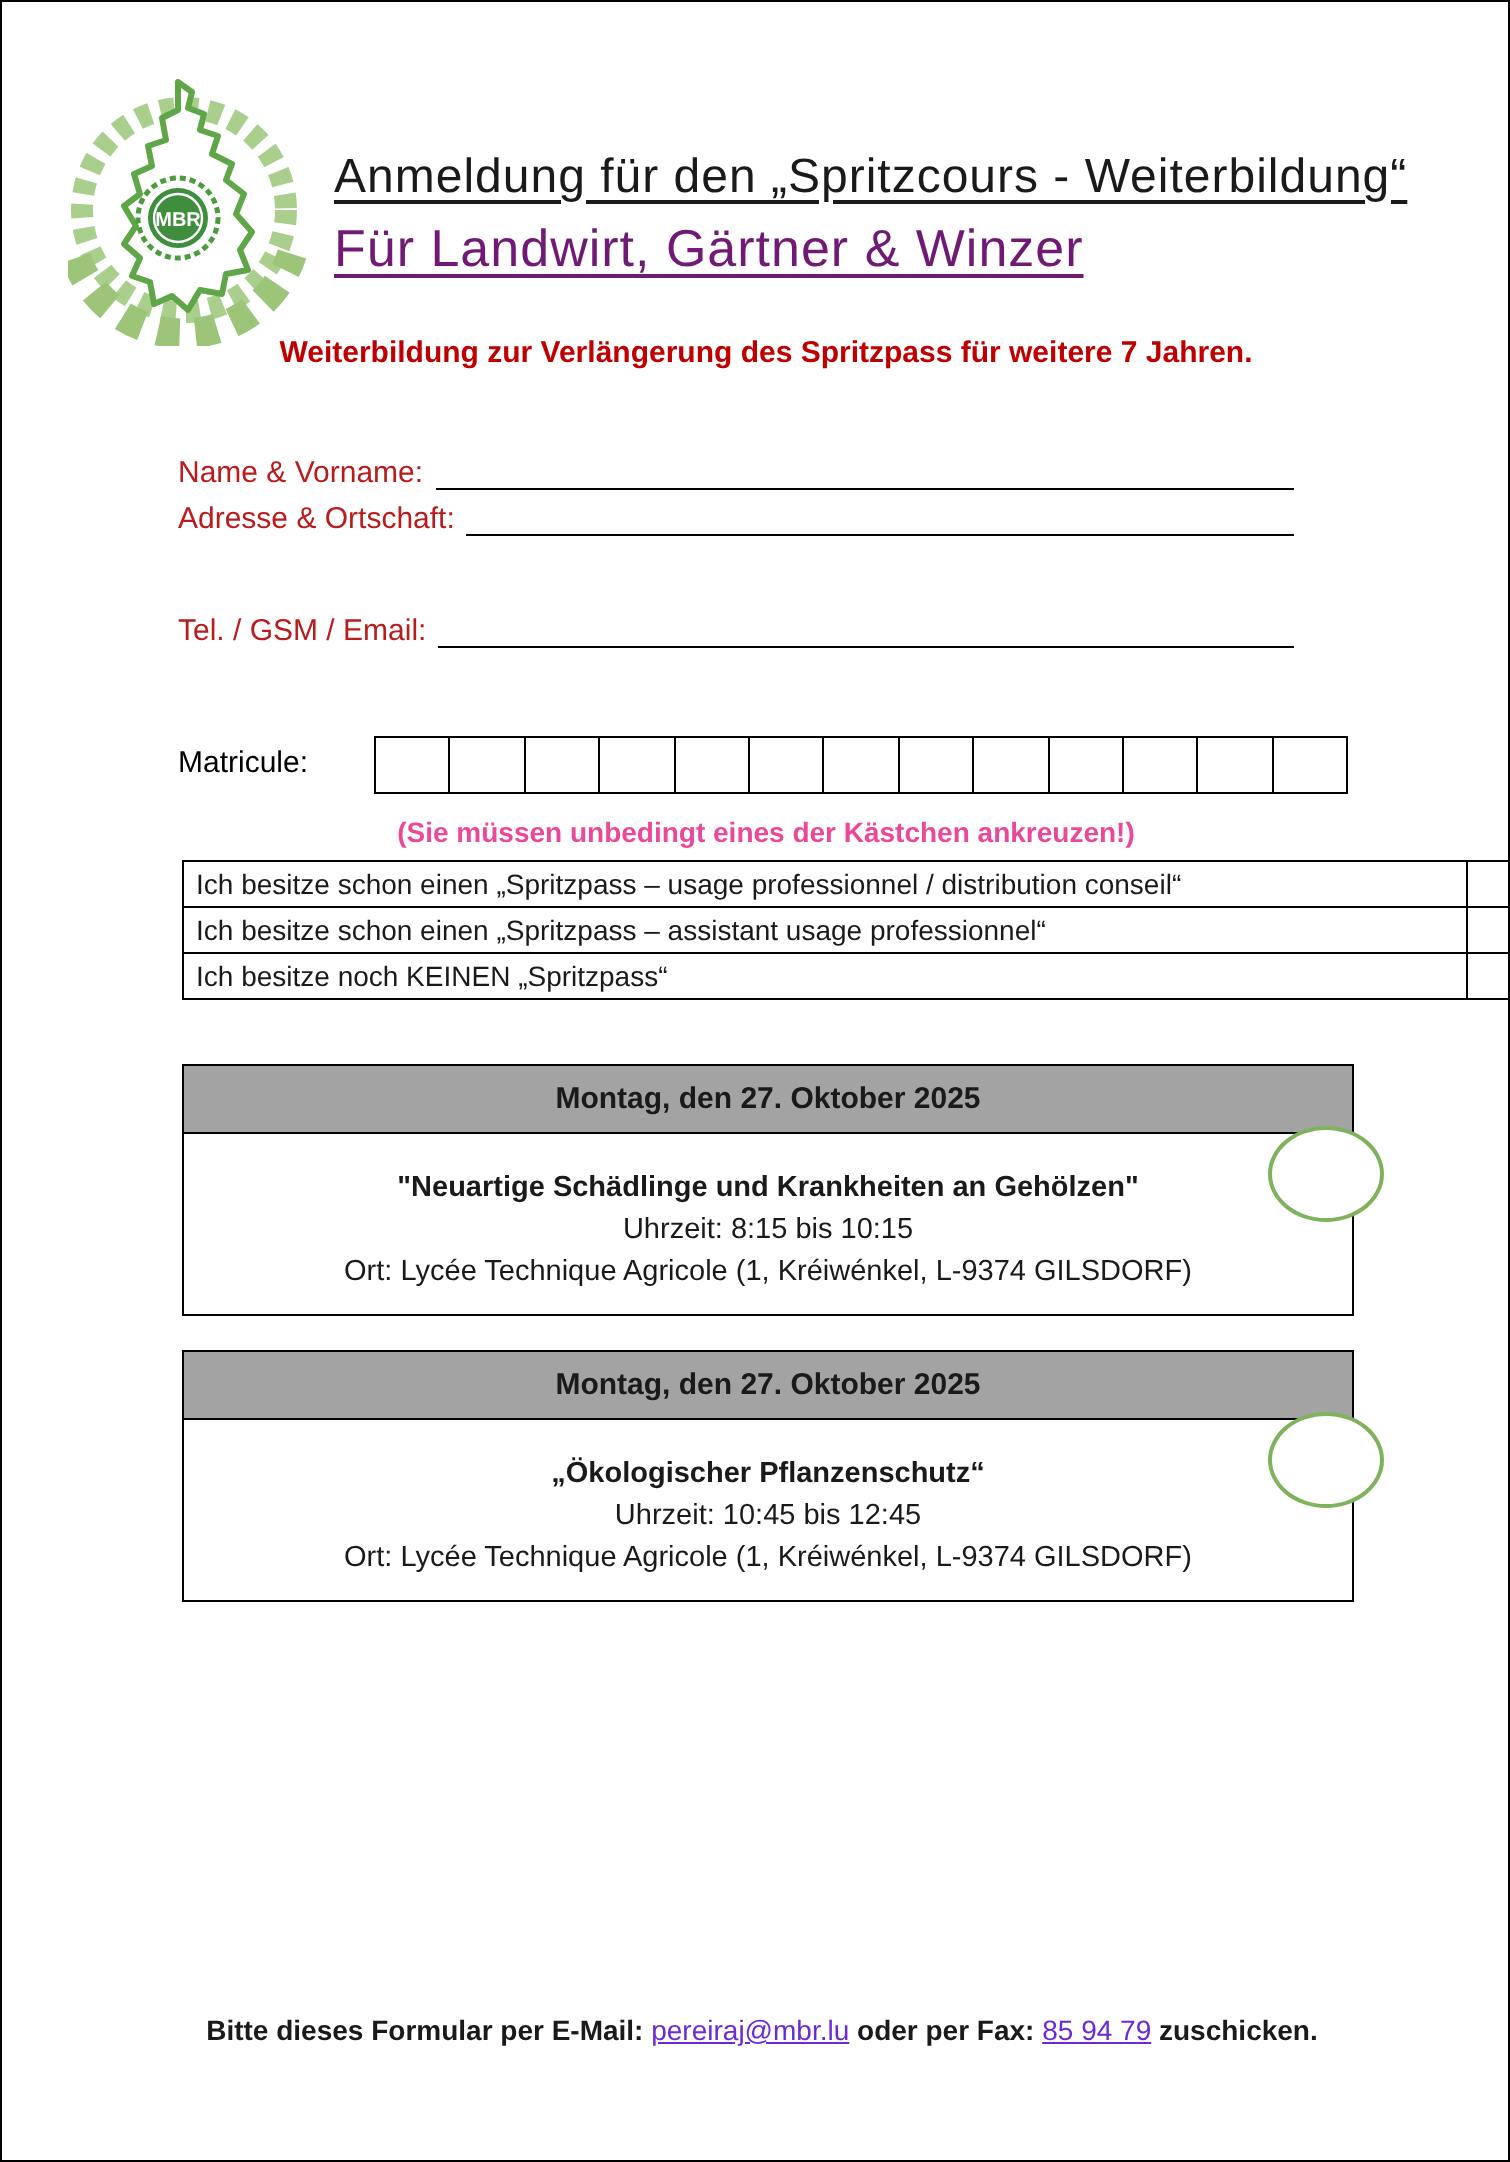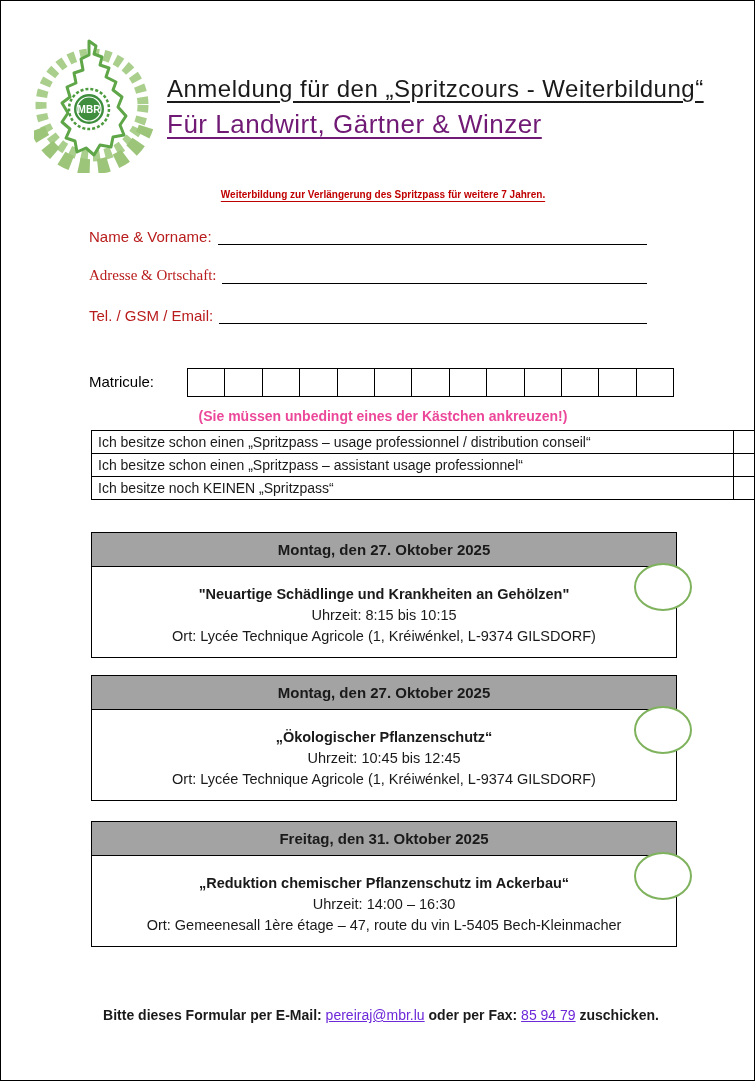--- a/index.html
+++ b/index.html
@@ -5,27 +5,27 @@
   html,body{margin:0;padding:0;background:#fff;font-family:"Liberation Sans",sans-serif;}
   .page{position:relative;width:755px;height:1081px;border:1px solid #000;box-sizing:border-box;background:#fff;overflow:hidden;}
 
   
   .logo{position:absolute;left:33px;top:36px;width:132px;height:136px;}
 
   
   .title-block{position:absolute;left:166px;top:74px;width:552px;}
   .title-main{font-size:24px;color:#1a1a1a;text-decoration:underline;text-underline-offset:4px;letter-spacing:0.5px;margin:0 0 6px 0;}
   .title-sub{font-size:26px;color:#701a75;text-decoration:underline;text-underline-offset:4px;letter-spacing:0.5px;margin:0;}
-  .red-heading{position:absolute;left:90px;top:188px;width:584px;text-align:center;font-size:10px;font-weight:bold;color:#C00000;text-decoration:underline;text-underline-offset:3px;}
+  .red-heading{position:absolute;left:90px;top:167px;width:584px;text-align:center;font-size:15px;font-weight:bold;color:#C00000;text-underline-offset:3px;}
 
   
   .field-row{position:absolute;left:88px;width:558px;display:flex;align-items:flex-end;font-size:15px;color:#b91c1c;}
   .field-line{flex:1;border-bottom:1px solid #000;margin-left:6px;height:18px;}
   .row-name{top:225px;}
-  .row-address{top:264px;font-family:Liberation Serif, serif;}
+  .row-address{top:248px;}
   .row-tel{top:304px;}
 
   
   .matricule-label{position:absolute;left:88px;top:372px;font-size:15px;color:#000000;}
   .mat-cells{position:absolute;left:186px;top:367px;width:487px;height:29px;display:flex;}
   .mat-cell{flex:1;border:1px solid #000;margin-left:-1px;background:#fff;}
   .mat-cell:first-child{margin-left:0;}
 
   
   .checkbox-note{position:absolute;left:90px;top:407px;width:584px;text-align:center;font-size:14px;font-weight:600;color:#ec4899;}
@@ -133,25 +133,16 @@
   <div class="course course-2">
     <div class="course-header">Montag, den 27. Oktober 2025</div>
     <div class="course-body">
       <div class="course-title">„Ökologischer Pflanzenschutz“</div>
       <div>Uhrzeit: 10:45 bis 12:45</div>
       <div>Ort: Lycée Technique Agricole (1, Kréiwénkel, L-9374 GILSDORF)</div>
     </div>
     <div class="course-circle"></div>
   </div>
 
-  <div class="course course-3">
-    <div class="course-header">Freitag, den 31. Oktober 2025</div>
-    <div class="course-body">
-      <div class="course-title">„Reduktion chemischer Pflanzenschutz im Ackerbau“</div>
-      <div>Uhrzeit: 14:00 – 16:30</div>
-      <div>Ort: Gemeenesall 1ère étage – 47, route du vin L-5405 Bech-Kleinmacher</div>
-    </div>
-    <div class="course-circle"></div>
-  </div>
 
   <div class="footer"><span>Bitte dieses Formular per E-Mail: </span><a href="#">pereiraj@mbr.lu</a><span> oder per Fax: </span><a href="#">85 94 79</a><span> zuschicken.</span></div>
 
 </div>
 
 </body></html>

